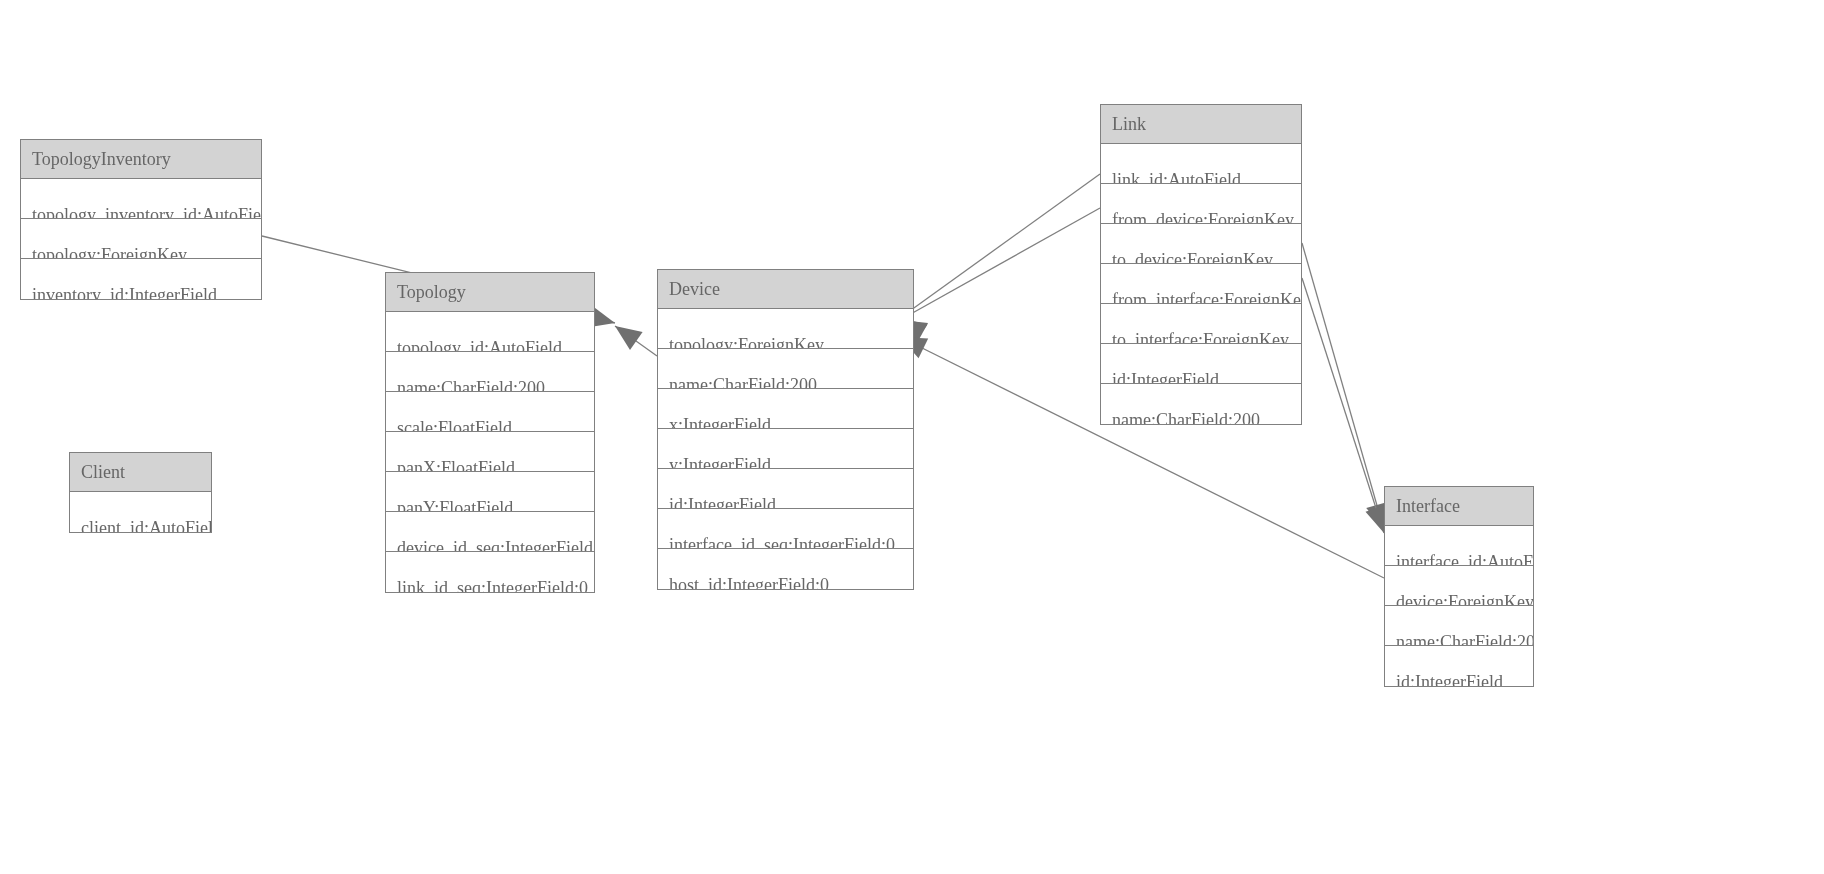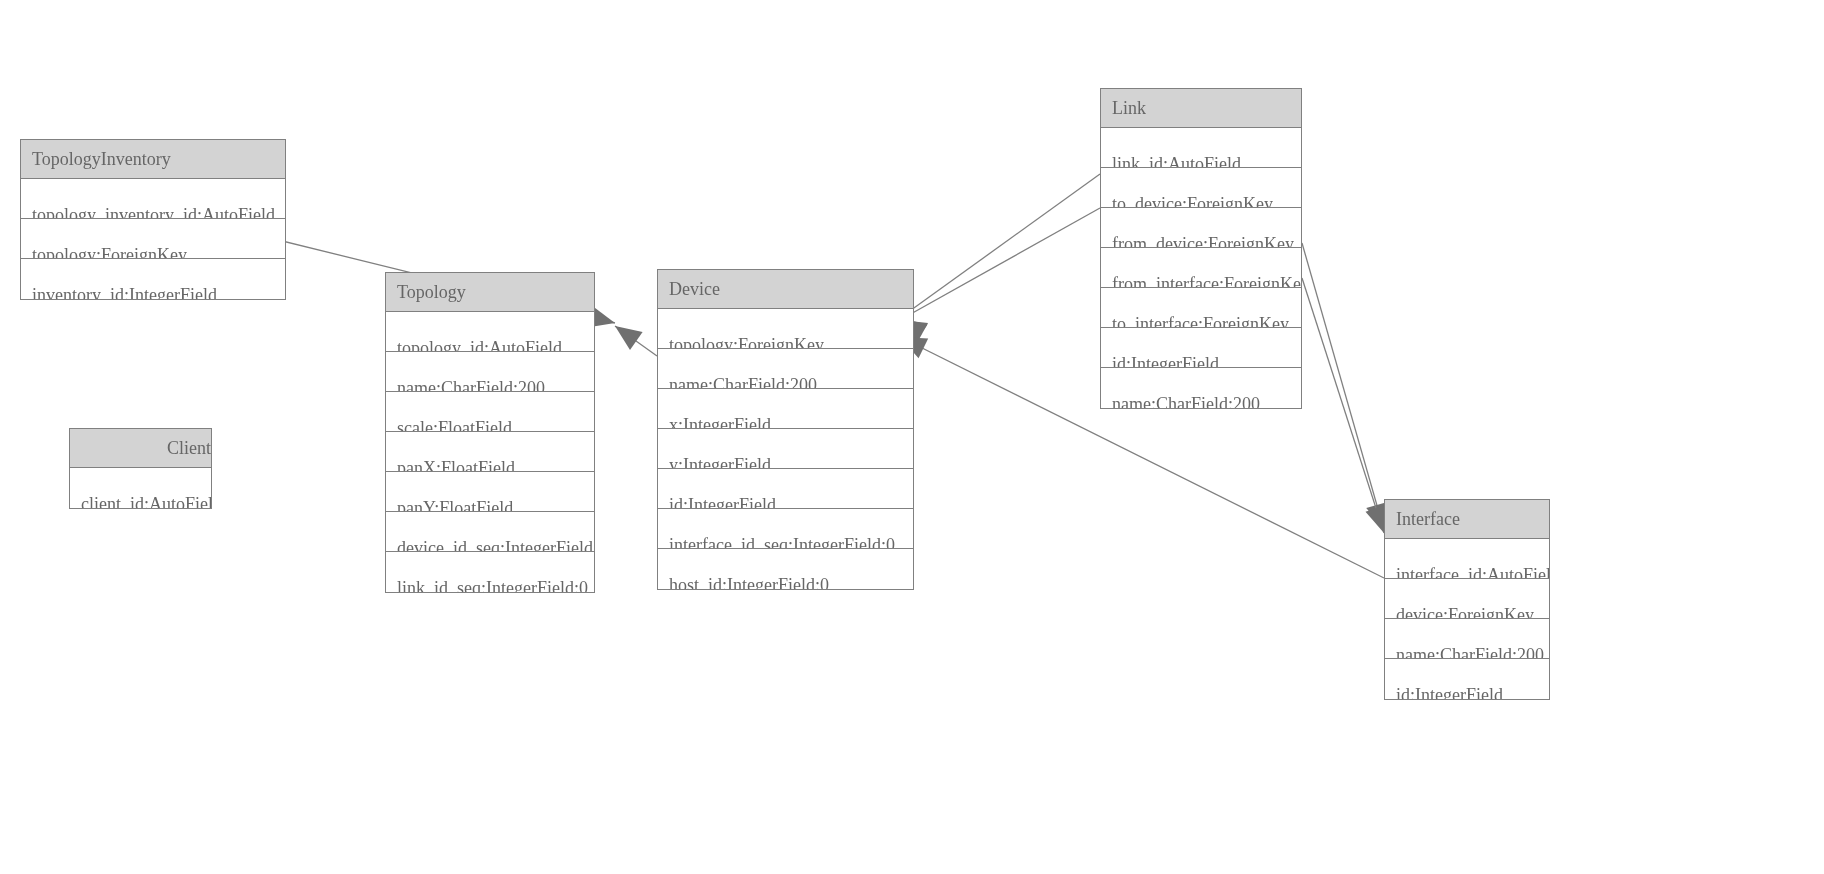--- a/index.html
+++ b/index.html
@@ -88,60 +88,60 @@
       <g>
         <path d="M 1302,243 L 1384,530" stroke="#808080" stroke-width="1.3" fill="none"></path>
         <polygon points="0,0 -26,-11 -26,11" fill="#707070" transform="translate(1384,530) rotate(74)"></polygon>
       </g>
       <g>
         <path d="M 1302,278 L 1384,533" stroke="#808080" stroke-width="1.3" fill="none"></path>
         <polygon points="0,0 -26,-11 -26,11" fill="#707070" transform="translate(1384,533) rotate(72)"></polygon>
       </g>
     </svg>
 
-<div class="entity" style="left: 20px; top: 139px; width: 266px;">
+<div class="entity" style="left: 20px; top: 139px; width: 242px;">
       <div class="entity-header">TopologyInventory</div>
       <div class="entity-field">topology_inventory_id:AutoField</div>
       <div class="entity-field">topology:ForeignKey</div>
       <div class="entity-field last">inventory_id:IntegerField</div>
     </div>
     <div class="entity" style="left: 385px; top: 272px; width: 210px;">
       <div class="entity-header">Topology</div>
       <div class="entity-field">topology_id:AutoField</div>
       <div class="entity-field">name:CharField:200</div>
       <div class="entity-field">scale:FloatField</div>
       <div class="entity-field">panX:FloatField</div>
       <div class="entity-field">panY:FloatField</div>
       <div class="entity-field">device_id_seq:IntegerField:0</div>
       <div class="entity-field last">link_id_seq:IntegerField:0</div>
     </div>
-    <div class="entity" style="left: 69px; top: 428px; width: 143px; text-align: right;">
+    <div class="entity" style="left: 69px; top: 452px; width: 143px;">
       <div class="entity-header">Client</div>
       <div class="entity-field last">client_id:AutoField</div>
     </div>
     <div class="entity" style="left: 657px; top: 269px; width: 257px;">
       <div class="entity-header">Device</div>
       <div class="entity-field">topology:ForeignKey</div>
       <div class="entity-field">name:CharField:200</div>
       <div class="entity-field">x:IntegerField</div>
       <div class="entity-field">y:IntegerField</div>
       <div class="entity-field">id:IntegerField</div>
       <div class="entity-field">interface_id_seq:IntegerField:0</div>
       <div class="entity-field last">host_id:IntegerField:0</div>
     </div>
-    <div class="entity" style="left: 1100px; top: 88px; width: 202px;">
+    <div class="entity" style="left: 1100px; top: 104px; width: 202px;">
       <div class="entity-header">Link</div>
       <div class="entity-field">link_id:AutoField</div>
+      <div class="entity-field">from_device:ForeignKey</div>
       <div class="entity-field">to_device:ForeignKey</div>
-      <div class="entity-field">from_device:ForeignKey</div>
       <div class="entity-field">from_interface:ForeignKey</div>
       <div class="entity-field">to_interface:ForeignKey</div>
       <div class="entity-field">id:IntegerField</div>
       <div class="entity-field last">name:CharField:200</div>
     </div>
-    <div class="entity" style="left: 1384px; top: 499px; width: 166px;">
+    <div class="entity" style="left: 1384px; top: 486px; width: 150px;">
       <div class="entity-header">Interface</div>
       <div class="entity-field">interface_id:AutoField</div>
       <div class="entity-field">device:ForeignKey</div>
       <div class="entity-field">name:CharField:200</div>
       <div class="entity-field last">id:IntegerField</div>
     </div>
   </div>
 
 </body></html>

